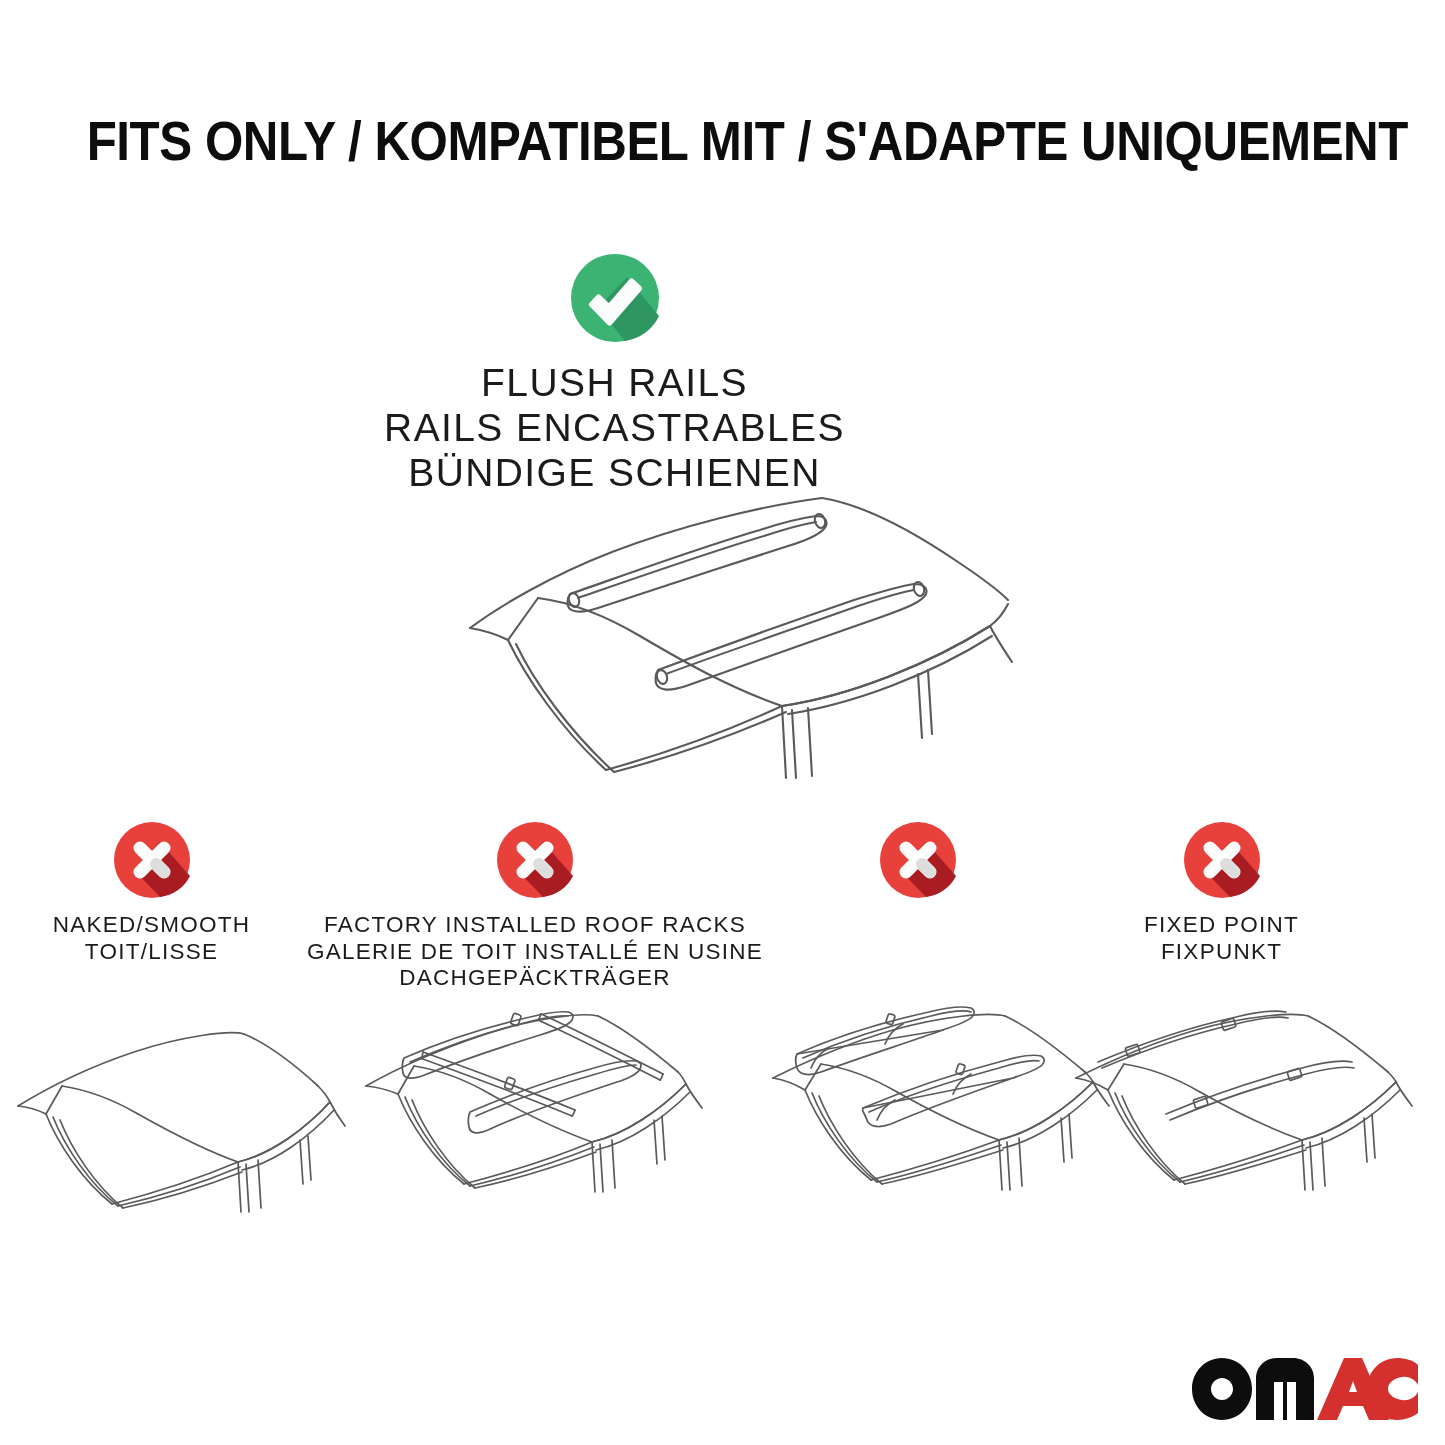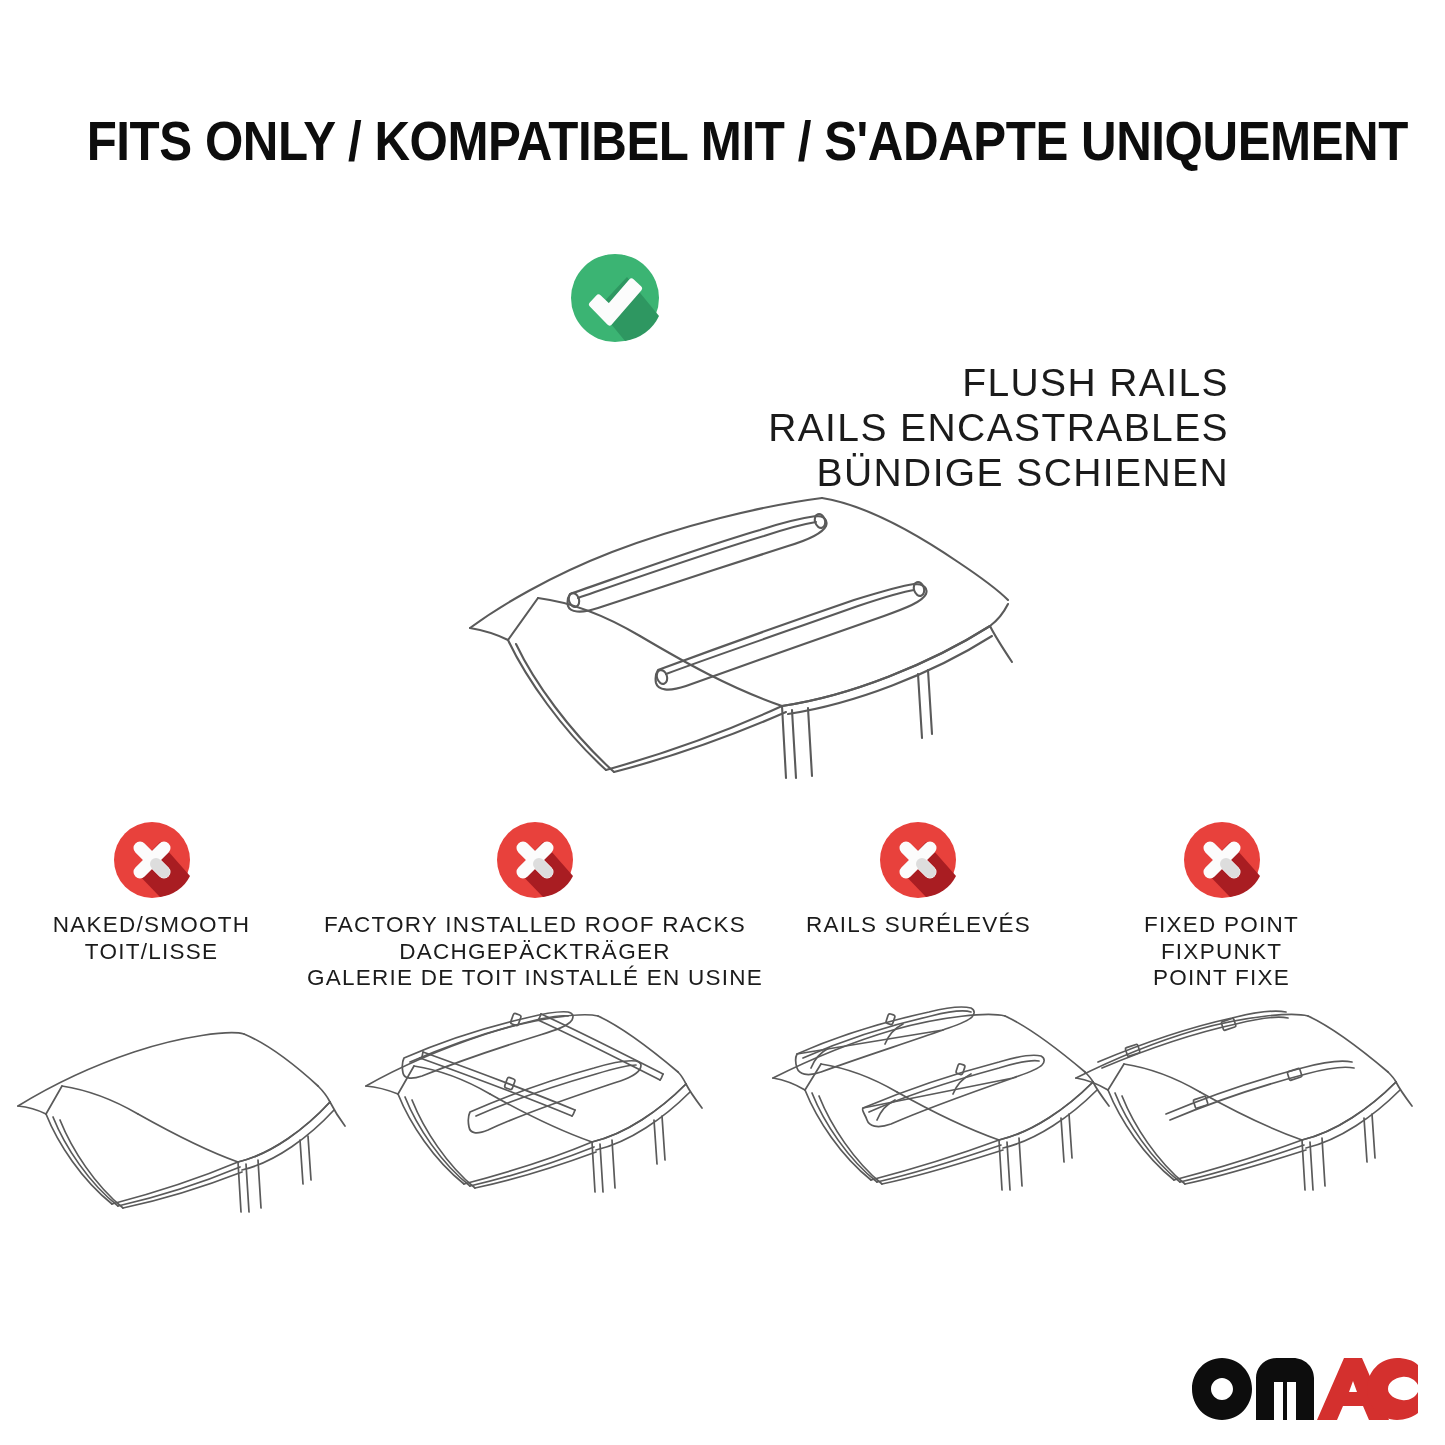--- a/index.html
+++ b/index.html
@@ -35,21 +35,21 @@
     transform-origin: 50% 50%;
     white-space: nowrap;
   }
 
   
   .hero {
     position: absolute;
     left: 0;
     top: 250px;
     width: 1229px;
-    text-align: right;
+    text-align: center;
   }
   .badge-ok {
     width: 96px;
     height: 96px;
     margin: 0 auto;
     position: relative;
   }
   .badge-x {
     width: 84px;
     height: 84px;
@@ -254,22 +254,22 @@
           <path d="M50 24 L80 58 A38 38 0 0 1 50 79 L24 52 Z" fill="#A91D22"></path>
           <g stroke="#FCFCFC" stroke-width="13" stroke-linecap="round">
             <line x1="30" y1="30" x2="54" y2="54"></line>
             <line x1="54" y1="30" x2="30" y2="54"></line>
           </g>
           <line x1="46" y1="46" x2="54" y2="54" stroke="#DDDDDD" stroke-width="12" stroke-linecap="round"></line>
         </svg>
       </div>
       <div class="cell-lines">
         <div class="cell-line">FACTORY INSTALLED ROOF RACKS</div>
+        <div class="cell-line">GALERIE DE TOIT INSTALLÉ EN USINE</div>
         <div class="cell-line">DACHGEPÄCKTRÄGER</div>
-        <div class="cell-line">GALERIE DE TOIT INSTALLÉ EN USINE</div>
       </div>
       <div class="cell-art-wrap">
         <div class="cell-art">
           <svg viewBox="0 0 350 215" width="350" height="215" aria-hidden="true">
             <g fill="none" stroke="#5A5A5A" stroke-width="1.7" stroke-linecap="round" stroke-linejoin="round">
 
               <path d="M6 80 C34 64 78 44 126 28 C176 12 222 6 238 10"></path>
               <path d="M238 10 C264 22 292 44 318 66"></path>
               <path d="M6 80 C18 81 28 84 38 88"></path>
               <path d="M38 88 L54 60"></path>
@@ -326,21 +326,20 @@
           <circle cx="42" cy="42" r="38" fill="#E8413C"></circle>
           <path d="M50 24 L80 58 A38 38 0 0 1 50 79 L24 52 Z" fill="#A91D22"></path>
           <g stroke="#FCFCFC" stroke-width="13" stroke-linecap="round">
             <line x1="30" y1="30" x2="54" y2="54"></line>
             <line x1="54" y1="30" x2="30" y2="54"></line>
           </g>
           <line x1="46" y1="46" x2="54" y2="54" stroke="#DDDDDD" stroke-width="12" stroke-linecap="round"></line>
         </svg>
       </div>
       <div class="cell-lines">
-        <div class="cell-line">RAILS SURÉLEVÉS</div>
       </div>
       <div class="cell-art-wrap">
         <div class="cell-art">
           <svg viewBox="0 0 350 215" width="350" height="215" aria-hidden="true">
             <g fill="none" stroke="#5A5A5A" stroke-width="1.7" stroke-linecap="round" stroke-linejoin="round">
               <path d="M6 72 C34 58 78 38 126 24 C176 10 222 6 238 10"></path>
               <path d="M238 10 C264 22 292 44 318 66"></path>
               <path d="M6 72 C18 74 28 78 38 84"></path>
               <path d="M38 84 L54 58"></path>
               <path d="M54 58 C80 62 106 72 130 86"></path>
@@ -393,21 +392,20 @@
           <g stroke="#FCFCFC" stroke-width="13" stroke-linecap="round">
             <line x1="30" y1="30" x2="54" y2="54"></line>
             <line x1="54" y1="30" x2="30" y2="54"></line>
           </g>
           <line x1="46" y1="46" x2="54" y2="54" stroke="#DDDDDD" stroke-width="12" stroke-linecap="round"></line>
         </svg>
       </div>
       <div class="cell-lines">
         <div class="cell-line">FIXED POINT</div>
         <div class="cell-line">FIXPUNKT</div>
-        <div class="cell-line">POINT FIXE</div>
       </div>
       <div class="cell-art-wrap">
         <div class="cell-art">
           <svg viewBox="0 0 350 215" width="350" height="215" aria-hidden="true">
             <g fill="none" stroke="#5A5A5A" stroke-width="1.7" stroke-linecap="round" stroke-linejoin="round">
               <path d="M6 72 C34 58 78 38 126 24 C176 10 222 6 238 10"></path>
               <path d="M238 10 C264 22 292 44 318 66"></path>
               <path d="M6 72 C18 74 28 78 38 84"></path>
               <path d="M38 84 L54 58"></path>
               <path d="M54 58 C80 62 106 72 130 86"></path>

